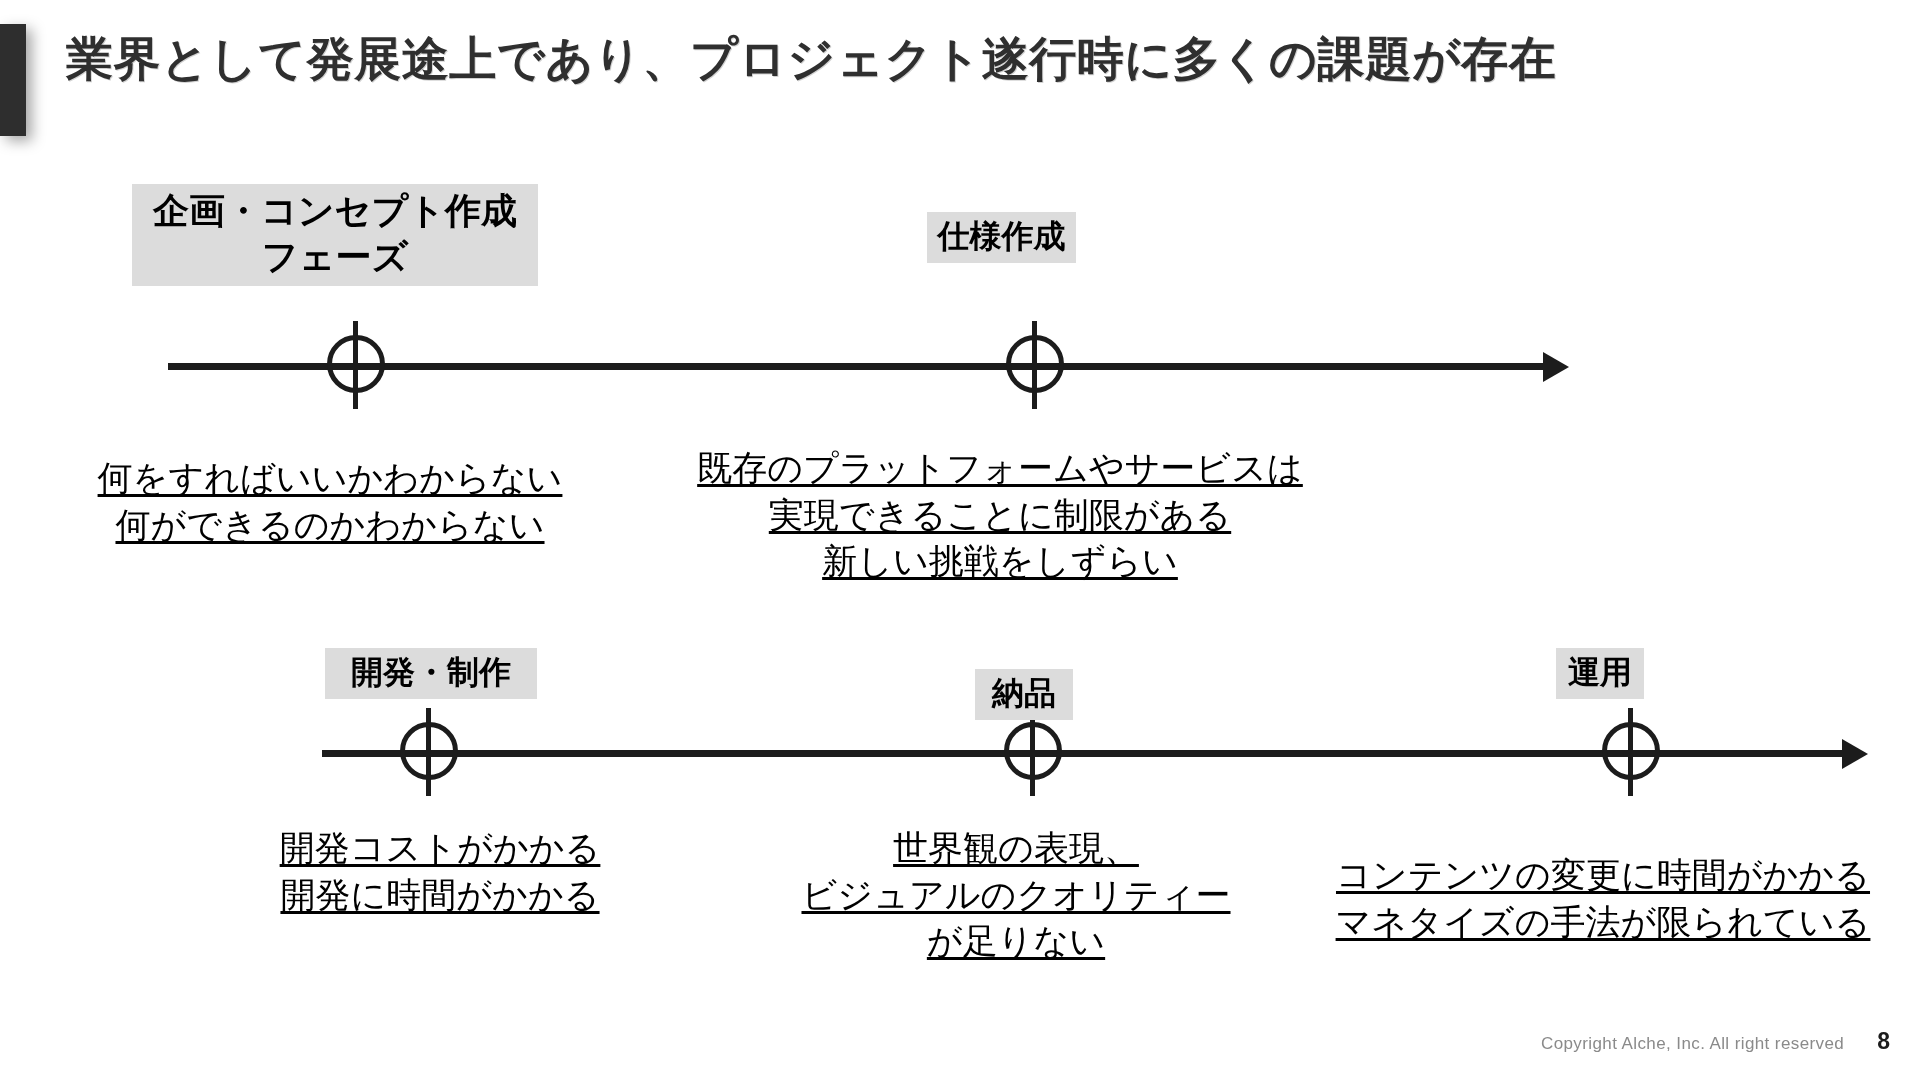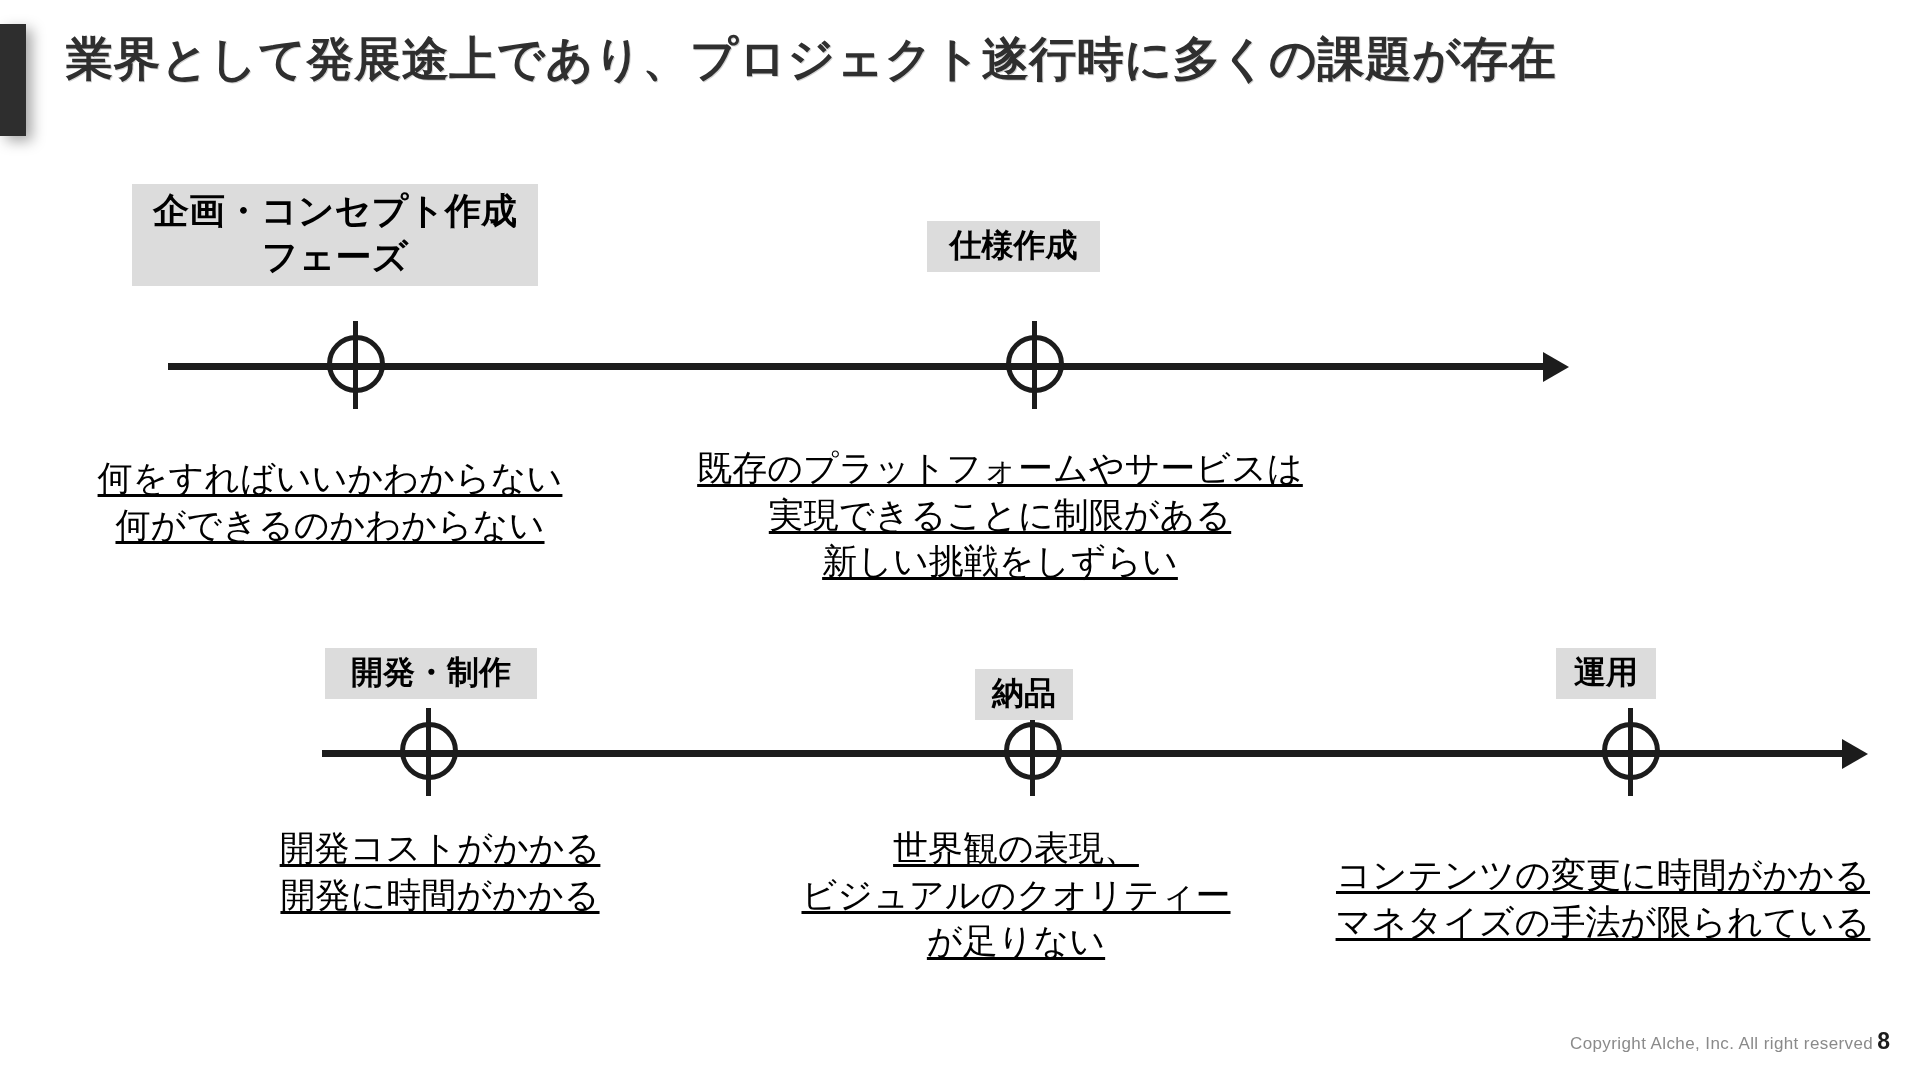--- a/index.html
+++ b/index.html
@@ -115,21 +115,21 @@
     text-underline-offset: 4px;
   }
 
   
   .footer {
     position: absolute;
     right: 30px;
     bottom: 24px;
     display: flex;
     align-items: baseline;
-    gap: 4px;
+    gap: 33px;
   }
   .footer .copy {
     font-size: 17px;
     color: #8a8a8a;
     letter-spacing: 0.4px;
   }
   .footer .pageno {
     font-size: 23px;
     font-weight: bold;
     color: #1c1c1c;
@@ -154,21 +154,21 @@
 
     <div class="node" style="left:838px;">
       <div class="stem"></div>
       <div class="ring"></div>
     </div>
   </div>
 
   <div class="phase-label sz-big" style="left:132px; top:184px; width:406px;">企画・コンセプト作成
 フェーズ</div>
 
-  <div class="phase-label sz-mid" style="left:927px; top:221px; width:173px;">仕様作成</div>
+  <div class="phase-label sz-mid" style="left:927px; top:212px; width:149px;">仕様作成</div>
 
   <div class="issues" style="left:630px; top:445px; width:740px;">
     <span class="line"><span>既存のプラットフォームやサービスは</span></span>
     <span class="line"><span>実現できることに制限がある</span></span>
     <span class="line"><span>新しい挑戦をしずらい</span></span>
   </div>
 
   <div class="issues" style="left:40px; top:455px; width:580px;">
     <span class="line"><span>何をすればいいかわからない</span></span>
     <span class="line"><span>何ができるのかわからない</span></span>
@@ -191,21 +191,21 @@
     <div class="node" style="left:1280px;">
       <div class="stem"></div>
       <div class="ring"></div>
     </div>
   </div>
 
   <div class="phase-label sz-mid" style="left:325px; top:648px; width:212px;">開発・制作</div>
 
   <div class="phase-label sz-mid" style="left:975px; top:669px; width:98px;">納品</div>
 
-  <div class="phase-label sz-mid" style="left:1556px; top:648px; width:100px;">運用</div>
+  <div class="phase-label sz-mid" style="left:1556px; top:648px; width:88px;">運用</div>
 
   <div class="issues" style="left:210px; top:825px; width:460px;">
     <span class="line"><span>開発コストがかかる</span></span>
     <span class="line"><span>開発に時間がかかる</span></span>
   </div>
 
   <div class="issues" style="left:766px; top:825px; width:500px;">
     <span class="line"><span>世界観の表現、</span></span>
     <span class="line"><span>ビジュアルのクオリティー</span></span>
     <span class="line"><span>が足りない</span></span>

